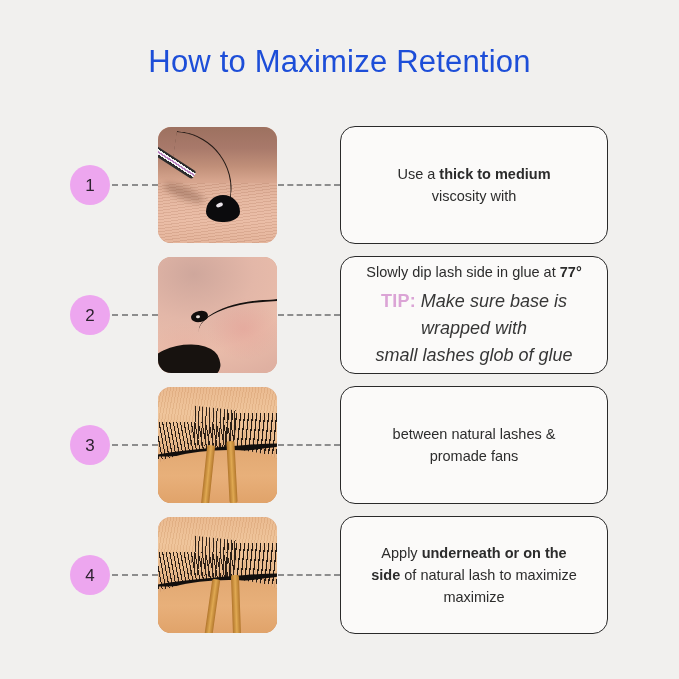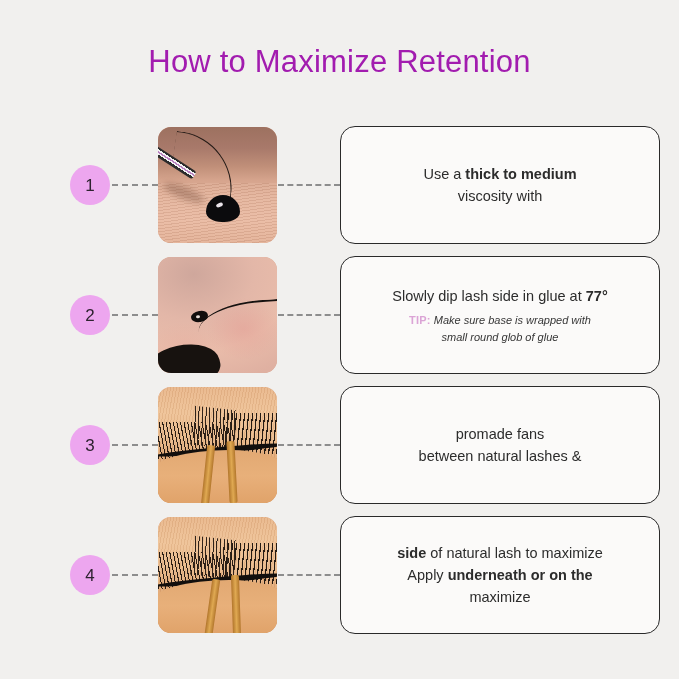--- a/index.html
+++ b/index.html
@@ -23,21 +23,21 @@
   
   .title {
     position: absolute;
     left: 0;
     top: 44px;
     width: 679px;
     text-align: center;
     font-size: 31px;
     font-weight: 300;
     letter-spacing: 0.2px;
-    color: #a21caf;
+    color: #1d4ed8;
     white-space: nowrap;
   }
 
   
   .step {
     position: absolute;
     left: 0;
     width: 679px;
     height: 118px;
   }
@@ -292,21 +292,21 @@
     background: repeating-linear-gradient(100deg,
       rgba(150,95,45,0.10) 0 1px,
       rgba(255,235,205,0.10) 1px 3px);
   }
 
   
   .card {
     position: absolute;
     left: 340px;
     top: 0;
-    width: 320px;
+    width: 268px;
     height: 118px;
     box-sizing: border-box;
     background: #fbfaf9;
     border: 1.5px solid #2a2a2a;
     border-radius: 15px;
     display: flex;
     flex-direction: column;
     align-items: center;
     justify-content: center;
     padding: 6px 16px;
@@ -314,21 +314,21 @@
   }
   .card-line {
     font-size: 14.5px;
     color: #2c2c2c;
     line-height: 1.52;
   }
   .card-line b {
     font-weight: 700;
   }
   .tip-line {
-    font-size: 11px;
+    font-size: 18px;
     font-style: italic;
     color: #363636;
     line-height: 1.5;
     margin-top: 5px;
   }
   .tip-label {
     color: #dba4d6;
     font-weight: 700;
     font-style: normal;
     letter-spacing: 0.2px;
@@ -383,21 +383,21 @@
     <div class="dash dash-right"></div>
 
     <div class="card">
       <div class="card-line">
         <span>Slowly dip lash side in glue at </span><b>77°</b>
       </div>
       <div class="tip-line">
         <span class="tip-label">TIP:</span>
         <span>Make sure base is wrapped with</span>
       </div>
-      <div class="tip-line" style="margin-top:0">small round glob of glue</div>
+      <div class="tip-line" style="margin-top:0">small lashes glob of glue</div>
     </div>
   </div>
 
   <div class="step step-3">
     <div class="badge">
       <span class="badge-num">3</span>
     </div>
     <div class="dash dash-left"></div>
 
     <div class="photo">
@@ -409,22 +409,22 @@
       <div class="p34-lashline"></div>
       <div class="p34-lid"></div>
       <div class="p34-tweezer-green p3-tweezer-green"></div>
       <div class="p34-gold-a p3-gold-a"></div>
       <div class="p34-gold-b p3-gold-b"></div>
     </div>
 
     <div class="dash dash-right"></div>
 
     <div class="card">
+      <div class="card-line">between natural lashes &amp;</div>
       <div class="card-line">promade fans</div>
-      <div class="card-line">between natural lashes &amp;</div>
     </div>
   </div>
 
   <div class="step step-4">
     <div class="badge">
       <span class="badge-num">4</span>
     </div>
     <div class="dash dash-left"></div>
 
     <div class="photo">
@@ -437,22 +437,22 @@
       <div class="p34-lid"></div>
       <div class="p34-tweezer-green p4-tweezer-green"></div>
       <div class="p34-gold-a p4-gold-a"></div>
       <div class="p34-gold-b p4-gold-b"></div>
     </div>
 
     <div class="dash dash-right"></div>
 
     <div class="card">
       <div class="card-line">
+        <span>Apply </span><b>underneath or on the</b>
+      </div>
+      <div class="card-line">
         <b>side</b><span> of natural lash to maximize</span>
       </div>
-      <div class="card-line">
-        <span>Apply </span><b>underneath or on the</b>
-      </div>
       <div class="card-line">maximize</div>
     </div>
   </div>
 
 </div>
 
 </body></html>

